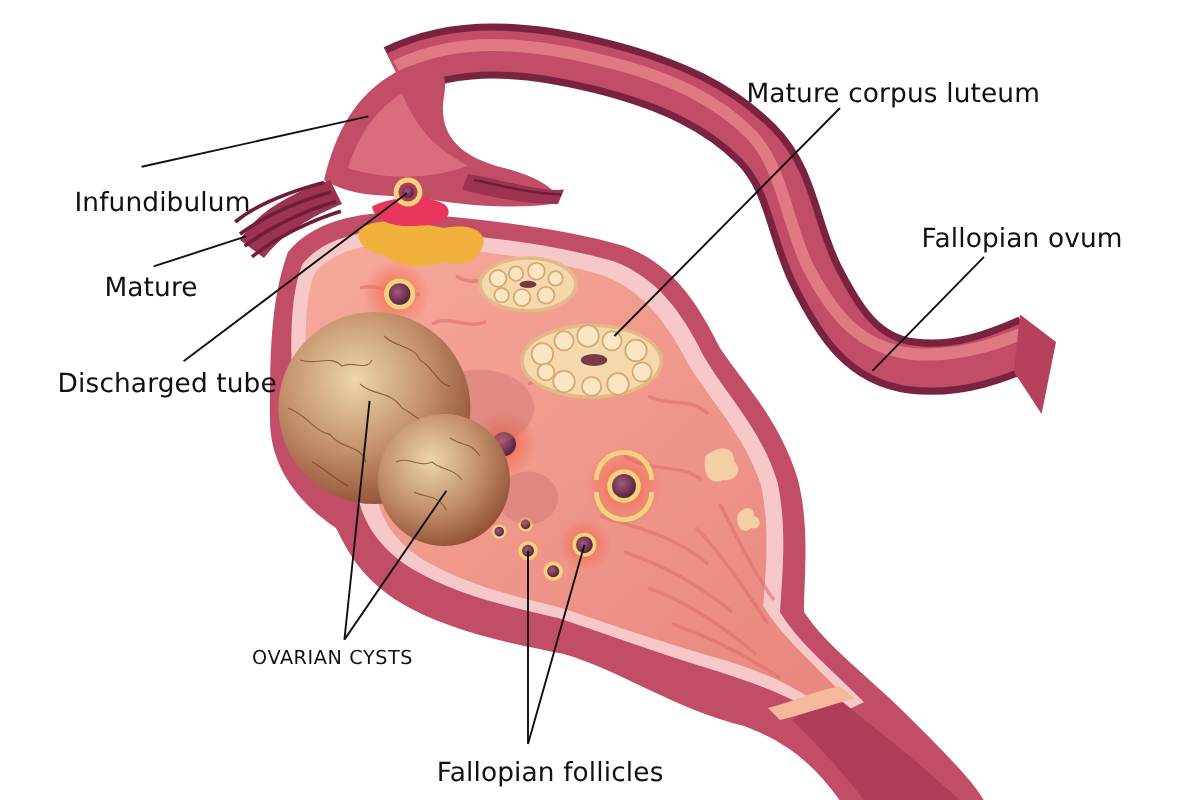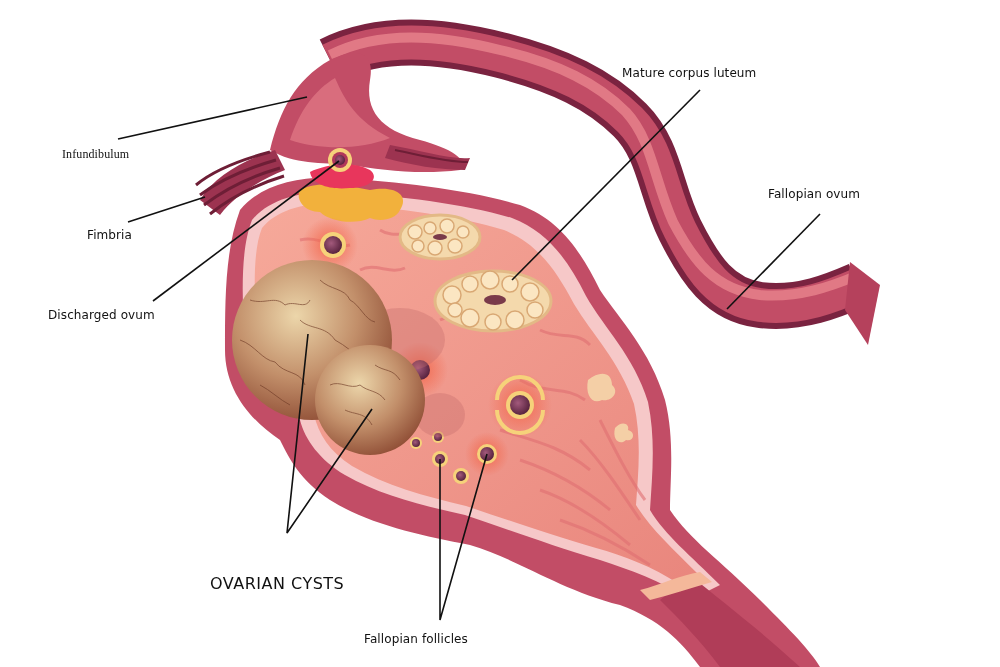--- a/index.html
+++ b/index.html
@@ -1,18 +1,18 @@
 <!DOCTYPE html>
 <html><head>
 <meta charset="utf-8">
 <style>
   html, body { margin:0; padding:0; background:#ffffff; }
   body { width:1000px; height:667px; position:relative; overflow:hidden; font-family:"DejaVu Sans", sans-serif; }
   #diagram { position:absolute; left:0; top:0; width:1000px; height:667px; }
-  .label { position:absolute; font-family:"DejaVu Sans", sans-serif; font-size:12px; color:#111; white-space:nowrap; letter-spacing:0.1px; }
+  .label { position:absolute; font-family:"DejaVu Sans", sans-serif; font-size:22px; color:#111; white-space:nowrap; letter-spacing:0.1px; }
   .label.caps { font-size:16px; letter-spacing:0.5px; }
 </style>
 </head>
 <body>
 
 <svg id="diagram" viewBox="0 0 1000 667" xmlns="http://www.w3.org/2000/svg">
   <defs>
     <linearGradient id="tubeGrad" x1="0" y1="0" x2="0" y2="1">
       <stop offset="0" stop-color="#e9848d"></stop>
       <stop offset="0.45" stop-color="#c24d66"></stop>
@@ -182,19 +182,19 @@
     <line x1="118" y1="139" x2="307" y2="97"></line>
     <line x1="128" y1="222" x2="205" y2="197"></line>
     <line x1="153" y1="301" x2="339" y2="161"></line>
     <line x1="700" y1="90" x2="512" y2="280"></line>
     <line x1="820" y1="214" x2="727" y2="309"></line>
     <polyline points="308,334 287,533 372,409"></polyline>
     <polyline points="440,459 440,620 487,454"></polyline>
   </g>
 </svg>
 
-<div class="label" style="left:62px; top:147px;font-family:Liberation Serif, serif;">Infundibulum</div>
-<div class="label" style="left:87px; top:228px;">Fimbria</div>
-<div class="label" style="left:48px; top:308px;">Discharged ovum</div>
+<div class="label" style="left:62px; top:157px;">Infundibulum</div>
+<div class="label" style="left:87px; top:228px;">Mature</div>
+<div class="label" style="left:48px; top:308px;">Discharged tube</div>
 <div class="label" style="left:622px; top:66px;">Mature corpus luteum</div>
 <div class="label" style="left:768px; top:187px;">Fallopian ovum</div>
-<div class="label caps" style="left:210px; top:538px;margin-top:36px;">OVARIAN CYSTS</div>
+<div class="label caps" style="left:210px; top:538px;">OVARIAN CYSTS</div>
 <div class="label" style="left:364px; top:632px;">Fallopian follicles</div>
 
 </body></html>

